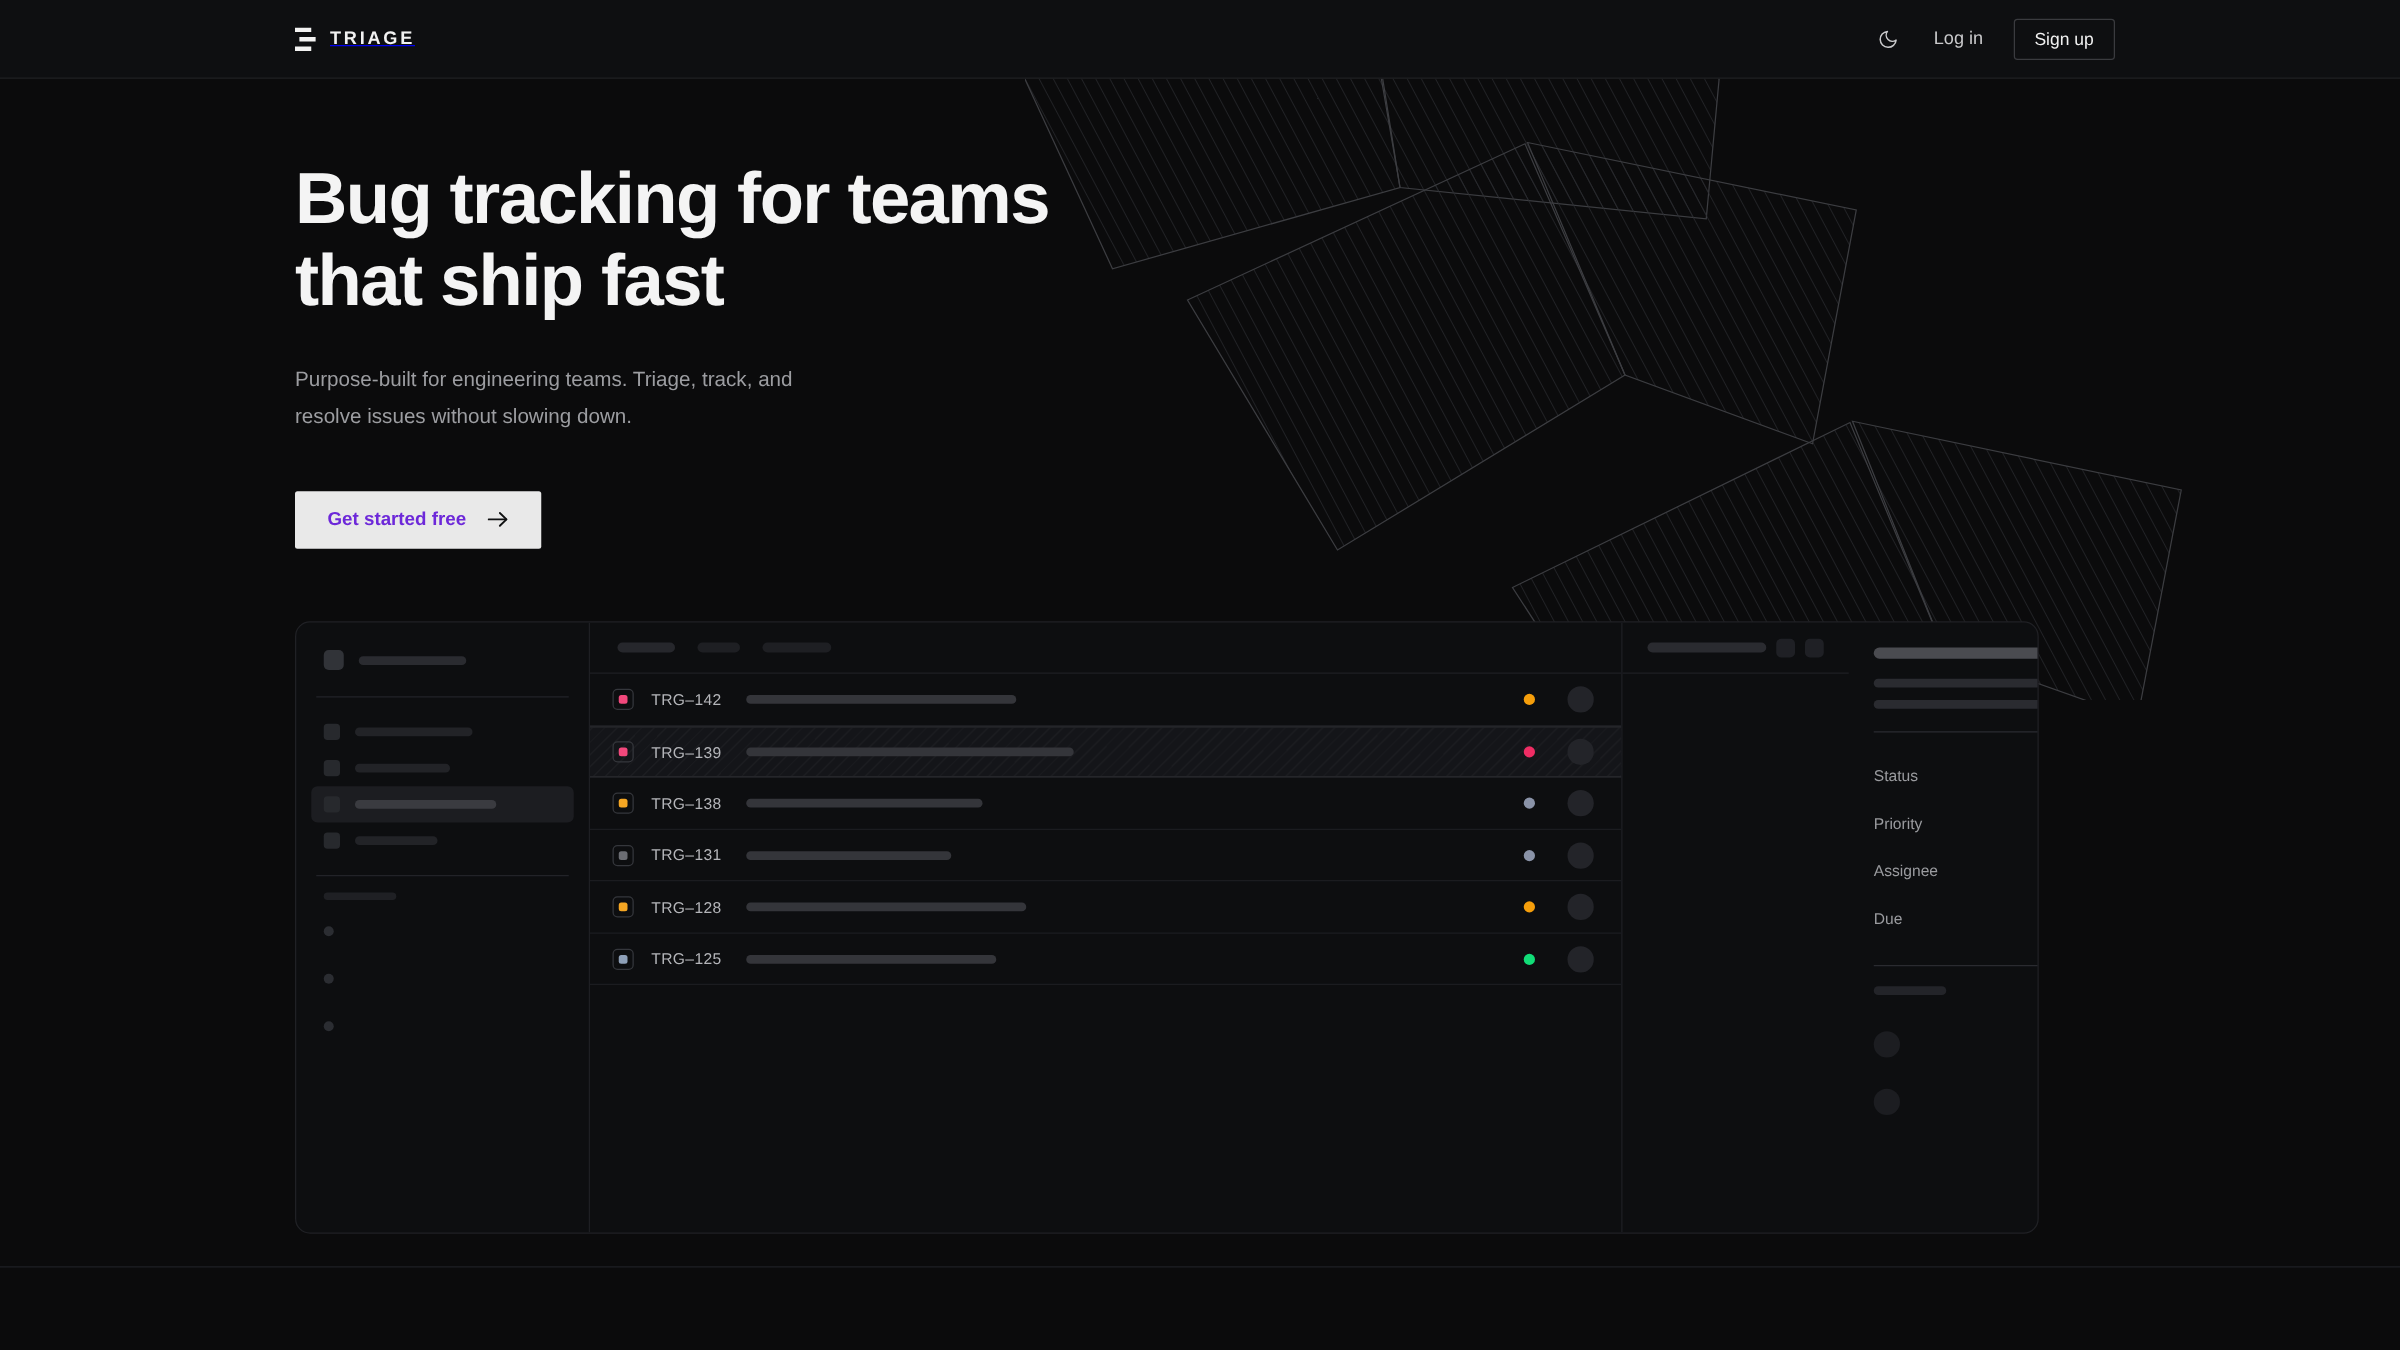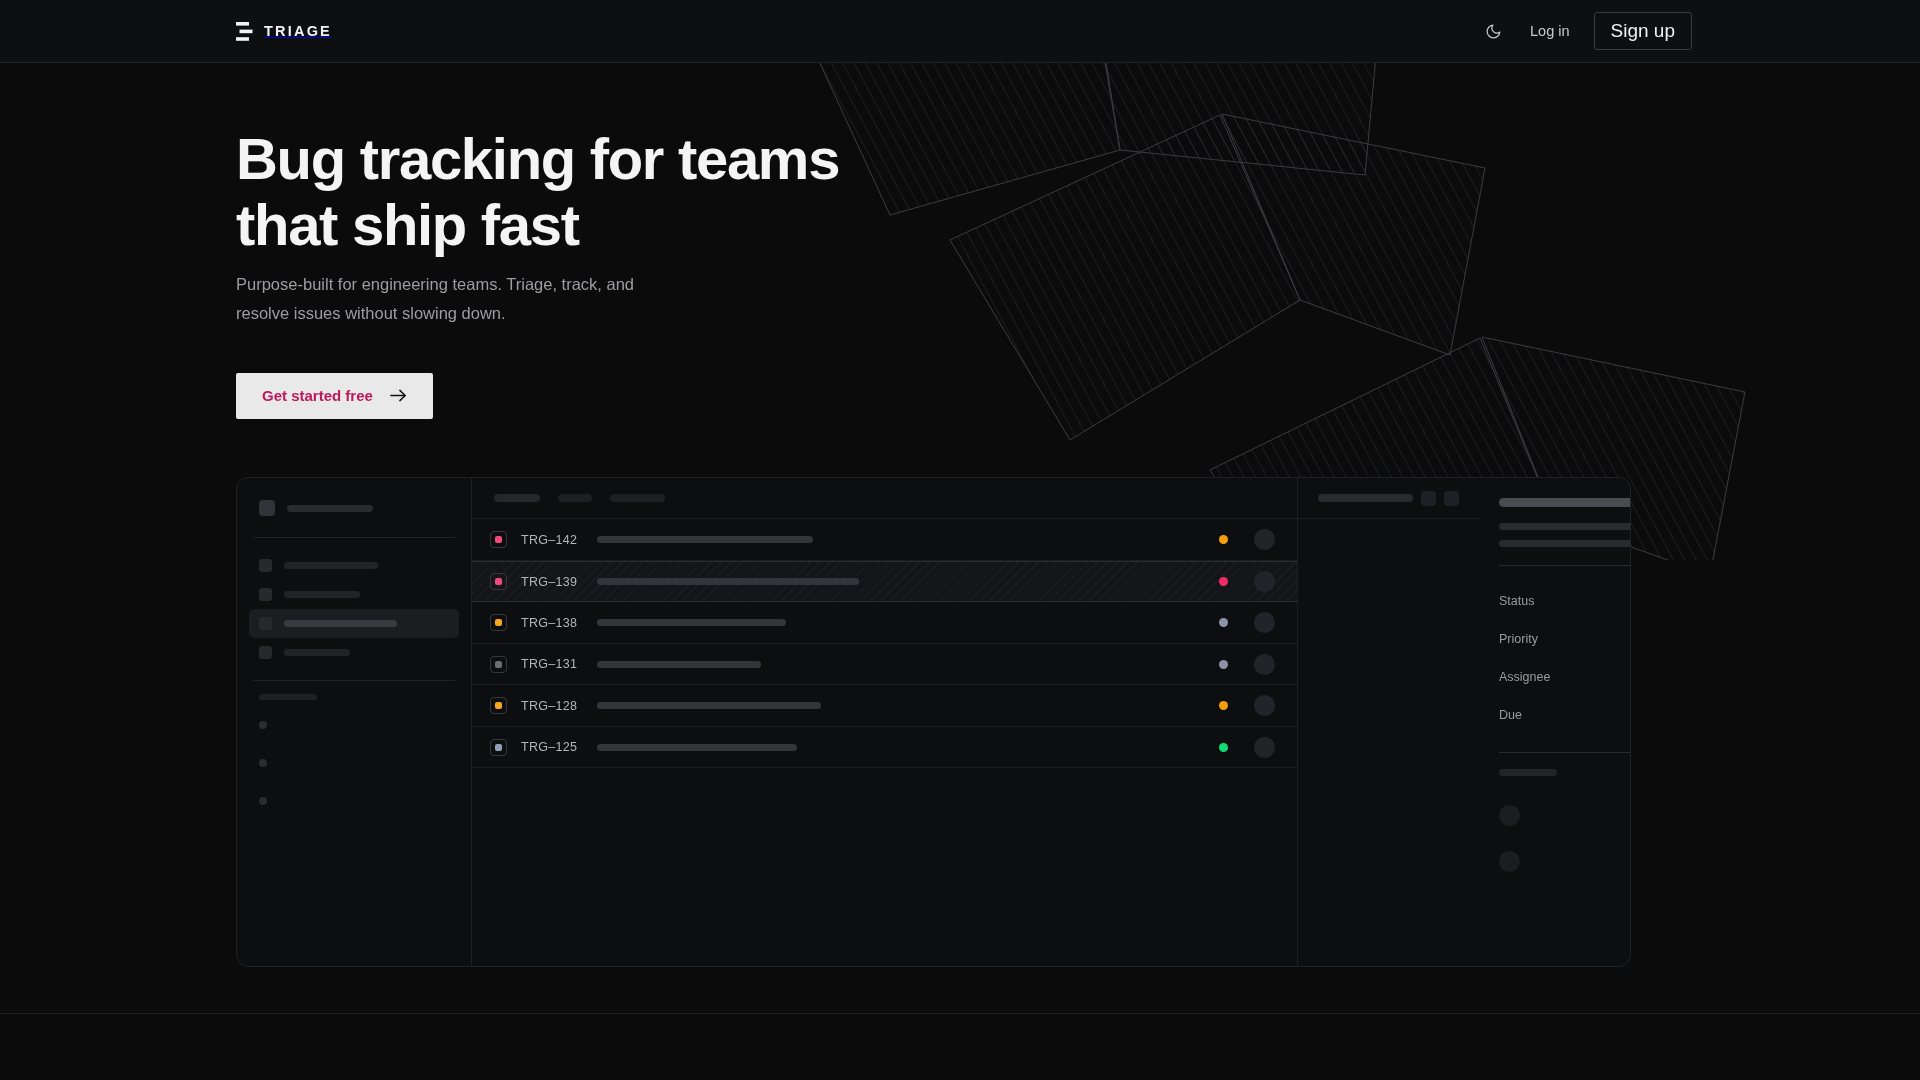--- a/index.html
+++ b/index.html
@@ -79,21 +79,21 @@
 
   .login-link {
     font-size: 14.5px;
     color: #c9c9cb;
     text-decoration: none;
     cursor: pointer;
   }
 
   .signup-btn {
     font-family: inherit;
-    font-size: 19px;
+    font-size: 14px;
     color: #f1f1f1;
     background: transparent;
     border: 1px solid #3a3b3f;
     border-radius: 3px;
     padding: 8px 16px 9px;
     cursor: pointer;
     line-height: 1;
   }
 
   
@@ -117,34 +117,34 @@
   .hero-title {
     font-size: 58px;
     line-height: 1.135;
     font-weight: bold;
     letter-spacing: -1.3px;
     color: #f4f4f4;
     max-width: 700px;
   }
 
   .hero-sub {
-    margin-top: 12px;
+    margin-top: 32px;
     font-size: 16.5px;
     line-height: 1.75;
     color: #9c9da1;
     max-width: 480px;
   }
 
   .cta {
     margin-top: 46px;
     display: inline-flex;
     align-items: center;
     gap: 17px;
     background: #e9e9e9;
-    color: #be185d;
+    color: #6d28d9;
     border: none;
     border-radius: 2px;
     font-family: inherit;
     font-size: 15px;
     font-weight: bold;
     padding: 15px 26px 16px;
     cursor: pointer;
     line-height: 1;
   }
   .cta svg { display: block; }

